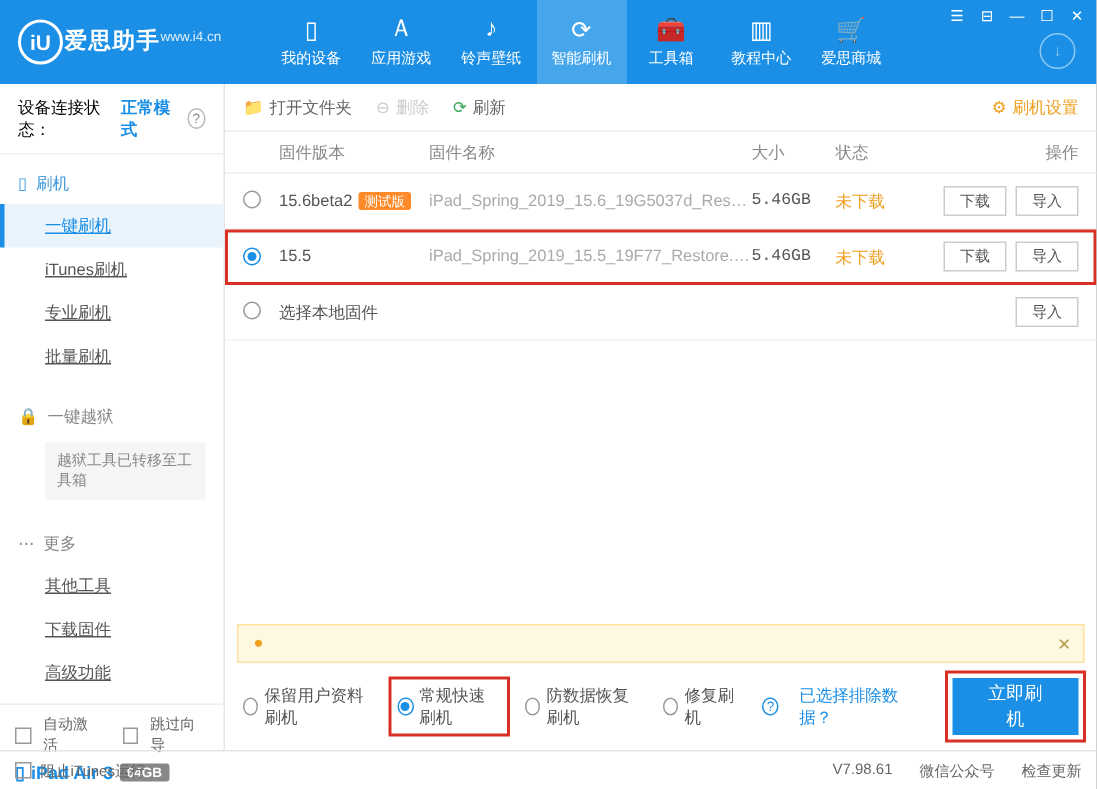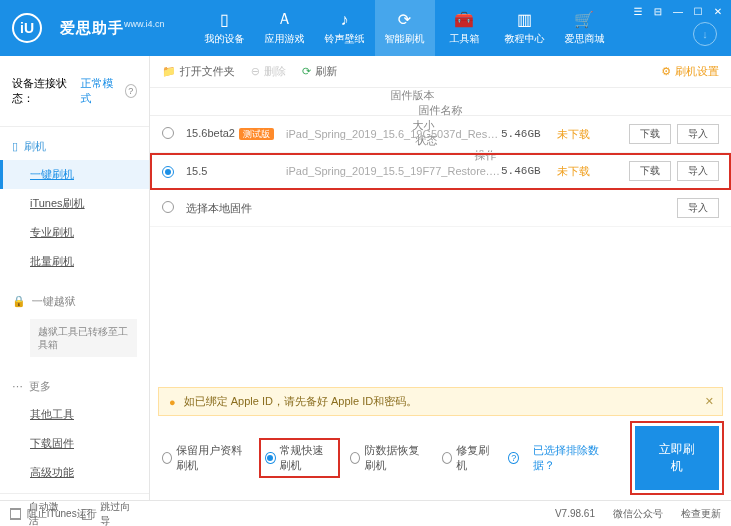--- a/index.html
+++ b/index.html
@@ -1,54 +1,54 @@
 <!DOCTYPE html>
 <html><head>
 <meta charset="utf-8">
 <style>
 * { margin: 0; padding: 0; box-sizing: border-box; font-family: "Microsoft YaHei", Arial, sans-serif; }
 body { background: #888; width: 731px; height: 526px; overflow: hidden; font-size: 11px; }
 .window { background: #fff; width: 731px; height: 526px; display: flex; flex-direction: column; }
 .titlebar { background: #1b8fe6; height: 56px; display: flex; align-items: center; padding: 0 12px; color: #fff; position: relative; }
-.logo-wrap { display: flex; align-items: center; gap: 18px; }
+.logo-wrap { display: flex; align-items: center; gap: 1px; }
 .logo-circle { width: 30px; height: 30px; border: 2px solid #fff; border-radius: 50%; display: flex; align-items: center; justify-content: center; font-weight: bold; font-size: 14px; }
 .brand { display: flex; line-height: 1.1; }
 .brand-name { font-size: 15px; font-weight: bold; letter-spacing: 1px; }
 .brand-url { font-size: 9px; opacity: .85; }
 .topnav { display: flex; margin-left: 30px; gap: 0; height: 100%; }
 .topnav-item { width: 60px; display: flex; flex-direction: column; align-items: center; justify-content: center; gap: 3px; cursor: pointer; font-size: 10px; }
 .topnav-item.active { background: #46a6ec; }
 .topnav-icon { width: 18px; height: 18px; display: flex; align-items: center; justify-content: center; font-size: 16px; }
 .win-controls { position: absolute; right: 6px; top: 4px; display: flex; gap: 6px; font-size: 10px; }
 .win-btn { width: 14px; height: 14px; display: flex; align-items: center; justify-content: center; cursor: pointer; }
 .dl-circle { position: absolute; right: 14px; bottom: 10px; width: 24px; height: 24px; border: 1.5px solid #8cc9f3; border-radius: 50%; display: flex; align-items: center; justify-content: center; color: #8cc9f3; cursor: pointer; }
 .body-wrap { flex: 1; display: flex; min-height: 0; }
 .sidebar { width: 150px; border-right: 1px solid #e5e5e5; display: flex; flex-direction: column; background: #fff; }
-.conn-status { padding: 20px 12px; font-size: 11px; display: flex; align-items: center; gap: 2px; border-bottom: 1px solid #eee; }
-.conn-normal { color: #1b8fe6; font-weight: normal; }
+.conn-status { padding: 8px 12px; font-size: 11px; display: flex; align-items: center; gap: 2px; border-bottom: 1px solid #eee; }
+.conn-normal { color: #1b8fe6; font-weight: bold; }
 .conn-q { width: 14px; height: 14px; border: 1px solid #bbb; border-radius: 50%; display: inline-flex; align-items: center; justify-content: center; font-size: 9px; color: #888; margin-left: 4px; }
 .side-section { padding: 6px 0; }
 .side-header { display: flex; align-items: center; gap: 6px; padding: 6px 12px; color: #409adb; font-size: 11px; cursor: pointer; }
 .side-item { padding: 7px 12px 7px 30px; color: #555; cursor: pointer; font-size: 11px; text-decoration: underline; }
 .side-item.active { background: #eaf4fd; border-left: 3px solid #1b8fe6; color: #1b8fe6; padding-left: 27px; }
 .side-notice { margin: 4px 12px 4px 30px; background: #f5f5f5; padding: 6px 8px; color: #888; font-size: 10px; line-height: 1.3; }
 .side-group-head { padding: 6px 12px; color: #888; display: flex; align-items: center; gap: 6px; font-size: 11px; }
 .device-box { border-top: 1px solid #eee; padding: 6px 10px; font-size: 10px; color: #666; }
 .device-row1 { display: flex; align-items: center; gap: 8px; }
 .chk { width: 11px; height: 11px; border: 1px solid #999; display: inline-block; }
 .device-name { color: #1b8fe6; font-size: 12px; font-weight: bold; padding: 4px 0; display: flex; align-items: center; gap: 4px; }
 .badge-gb { background: #888; color: #fff; font-size: 9px; padding: 1px 5px; border-radius: 2px; }
 .main { flex: 1; display: flex; flex-direction: column; min-width: 0; }
 .toolbar { height: 32px; border-bottom: 1px solid #eee; display: flex; align-items: center; padding: 0 12px; gap: 16px; font-size: 11px; }
 .tb-item { display: flex; align-items: center; gap: 4px; cursor: pointer; color: #666; }
 .tb-item.disabled { color: #ccc; }
 .tb-icon-folder { color: #f0a020; }
 .tb-icon-refresh { color: #3aa85a; }
 .tb-right { margin-left: auto; color: #f0a020; display: flex; align-items: center; gap: 4px; }
-.thead { height: 28px; border-bottom: 1px solid #eee; display: flex; align-items: center; padding: 0 12px; color: #888; font-size: 11px; flex-direction: column; }
+.thead { height: 28px; border-bottom: 1px solid #eee; display: flex; align-items: center; padding: 0 12px; color: #888; font-size: 11px; }
 .col-radio { width: 24px; }
 .col-ver { width: 100px; }
 .col-name { flex: 1; min-width: 0; }
 .col-size { width: 56px; text-align: left; font-family: Liberation Mono, monospace; }
 .col-status { width: 50px; text-align: left; }
 .col-ops { width: 112px; display: flex; gap: 6px; justify-content: flex-end; }
 .frow { display: flex; align-items: center; padding: 8px 12px; font-size: 11px; color: #555; border-bottom: 1px solid #f4f4f4; }
 .frow.selected { outline: 2px solid #d93025; outline-offset: -2px; }
 .radio { width: 12px; height: 12px; border: 1px solid #999; border-radius: 50%; display: inline-flex; align-items: center; justify-content: center; }
 .radio.on::after { content: ""; width: 6px; height: 6px; background: #1b8fe6; border-radius: 50%; }
@@ -57,21 +57,21 @@
 .fname { color: #aaa; white-space: nowrap; overflow: hidden; text-overflow: ellipsis; }
 .status-notdl { color: #f0a020; }
 .btn-sm { border: 1px solid #ccc; background: #fff; padding: 2px 10px; font-size: 10px; color: #555; cursor: pointer; }
 .warn-bar { background: #fff8e1; border: 1px solid #ffe0a0; margin: 6px 8px 0 8px; padding: 6px 10px; display: flex; align-items: center; gap: 8px; font-size: 11px; color: #8a6d1e; position: relative; }
 .warn-x { position: absolute; right: 8px; color: #b59a4a; cursor: pointer; }
 .opt-bar { display: flex; align-items: center; gap: 14px; padding: 10px 12px; font-size: 11px; color: #555; }
 .opt { display: flex; align-items: center; gap: 4px; cursor: pointer; }
 .opt.boxed { outline: 2px solid #d93025; outline-offset: 2px; padding: 1px 2px; }
 .opt .radio.on::after { background: #1b8fe6; }
 .link-blue { color: #1b8fe6; cursor: pointer; }
-.btn-primary { background: #1b8fe6; color: #fff; border: none; padding: 15px 22px; font-size: 12px; cursor: pointer; }
+.btn-primary { background: #1b8fe6; color: #fff; border: none; padding: 2px 22px; font-size: 12px; cursor: pointer; }
 .btn-primary.boxed { outline: 2px solid #d93025; outline-offset: 3px; }
 .footer { height: 26px; border-top: 1px solid #e5e5e5; display: flex; align-items: center; padding: 0 10px; font-size: 10px; color: #666; gap: 18px; }
 .footer .spacer { flex: 1; }
 .q-icon { width: 12px; height: 12px; border: 1px solid #1b8fe6; color: #1b8fe6; border-radius: 50%; display: inline-flex; align-items: center; justify-content: center; font-size: 9px; margin-left: 2px; }
 </style>
 </head>
 <body>
 
 <div class="window">
   <div class="titlebar">
@@ -235,21 +235,20 @@
         <div class="col-ver" style="flex:1">选择本地固件</div>
         <div class="col-ops">
           <button class="btn-sm">导入</button>
         </div>
       </div>
 
       <div style="flex:1"></div>
 
       <div class="warn-bar">
         <span style="color:#f0a020">●</span>
-        <span>如已绑定 Apple ID，请先备好 Apple ID和密码。</span>
         <span class="warn-x">✕</span>
       </div>
 
       <div class="opt-bar">
         <div class="opt">
             <span class="radio"></span>
             <span>保留用户资料刷机</span>
           </div>
         <div class="opt boxed">
             <span class="radio on"></span>

